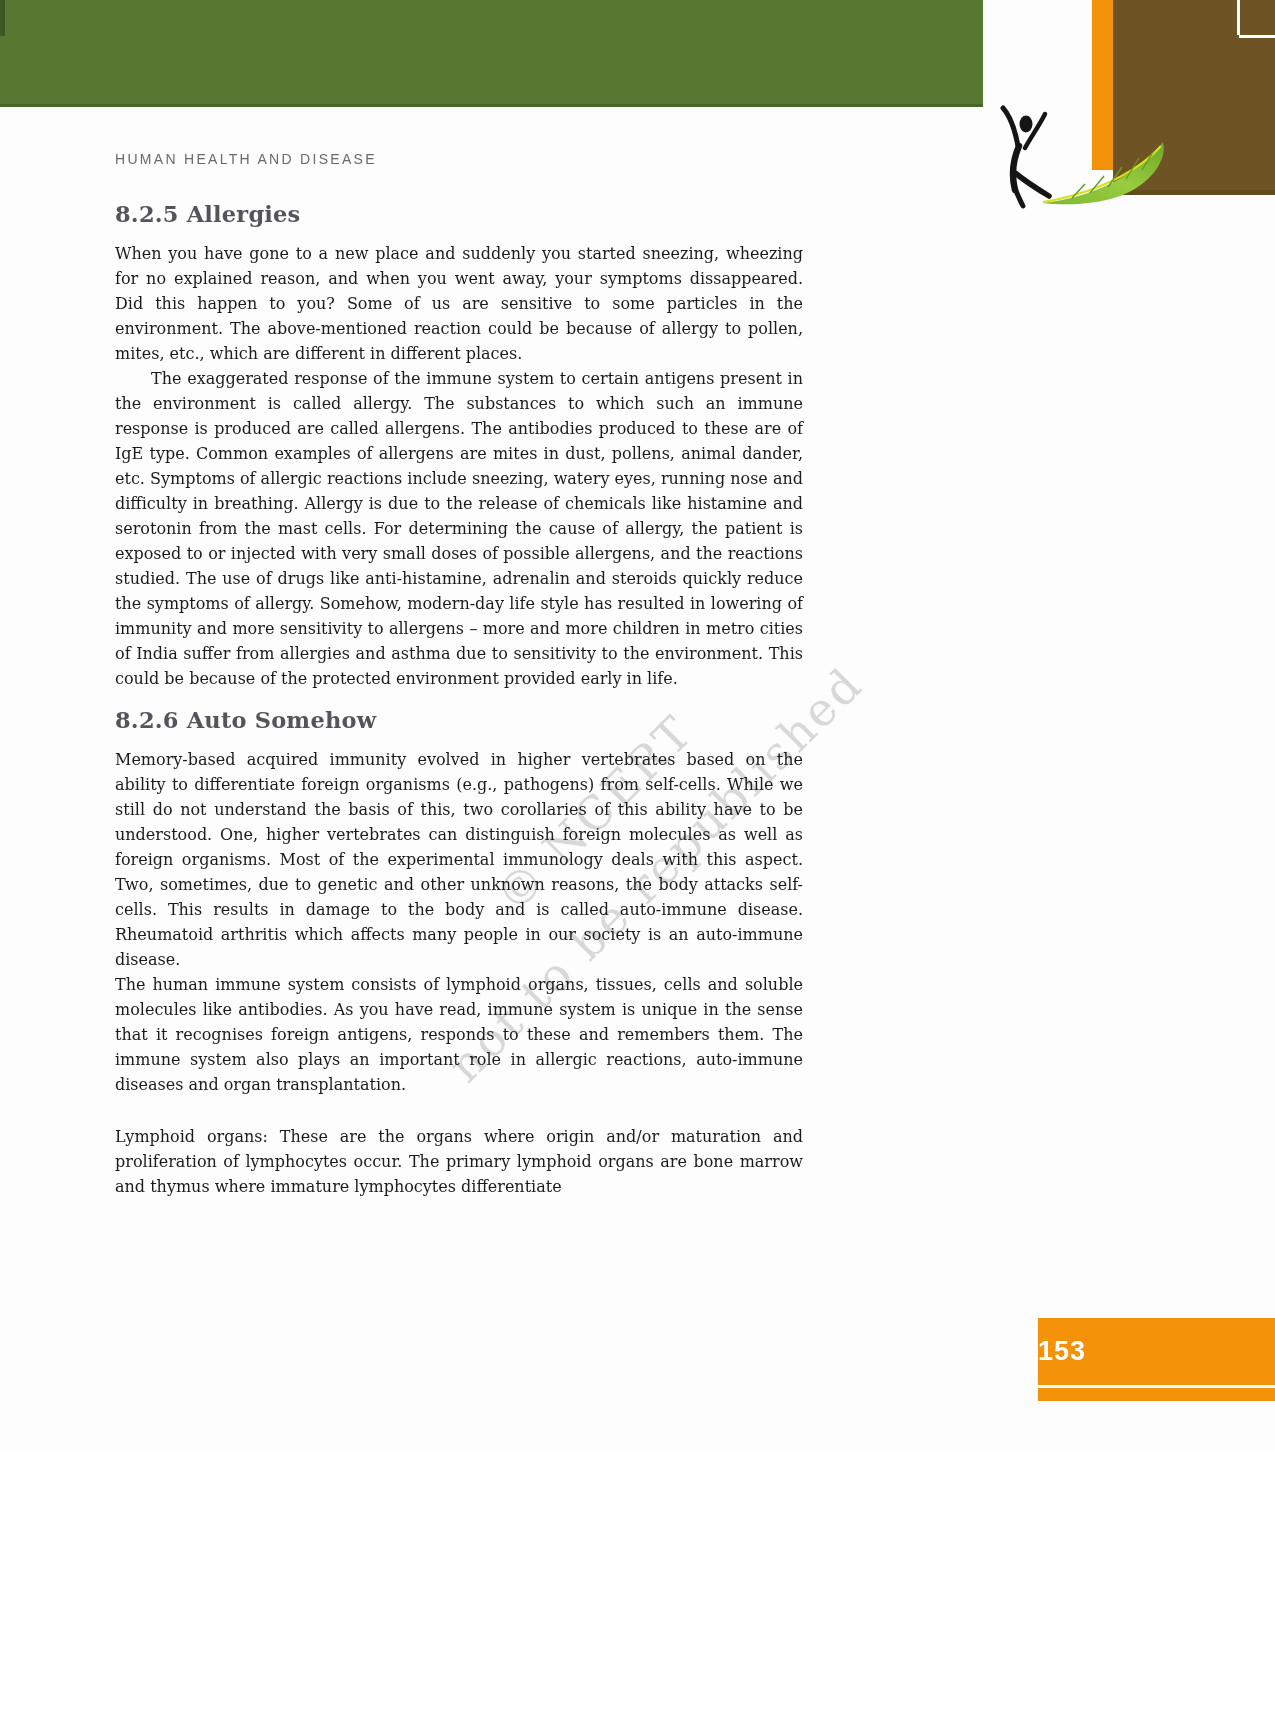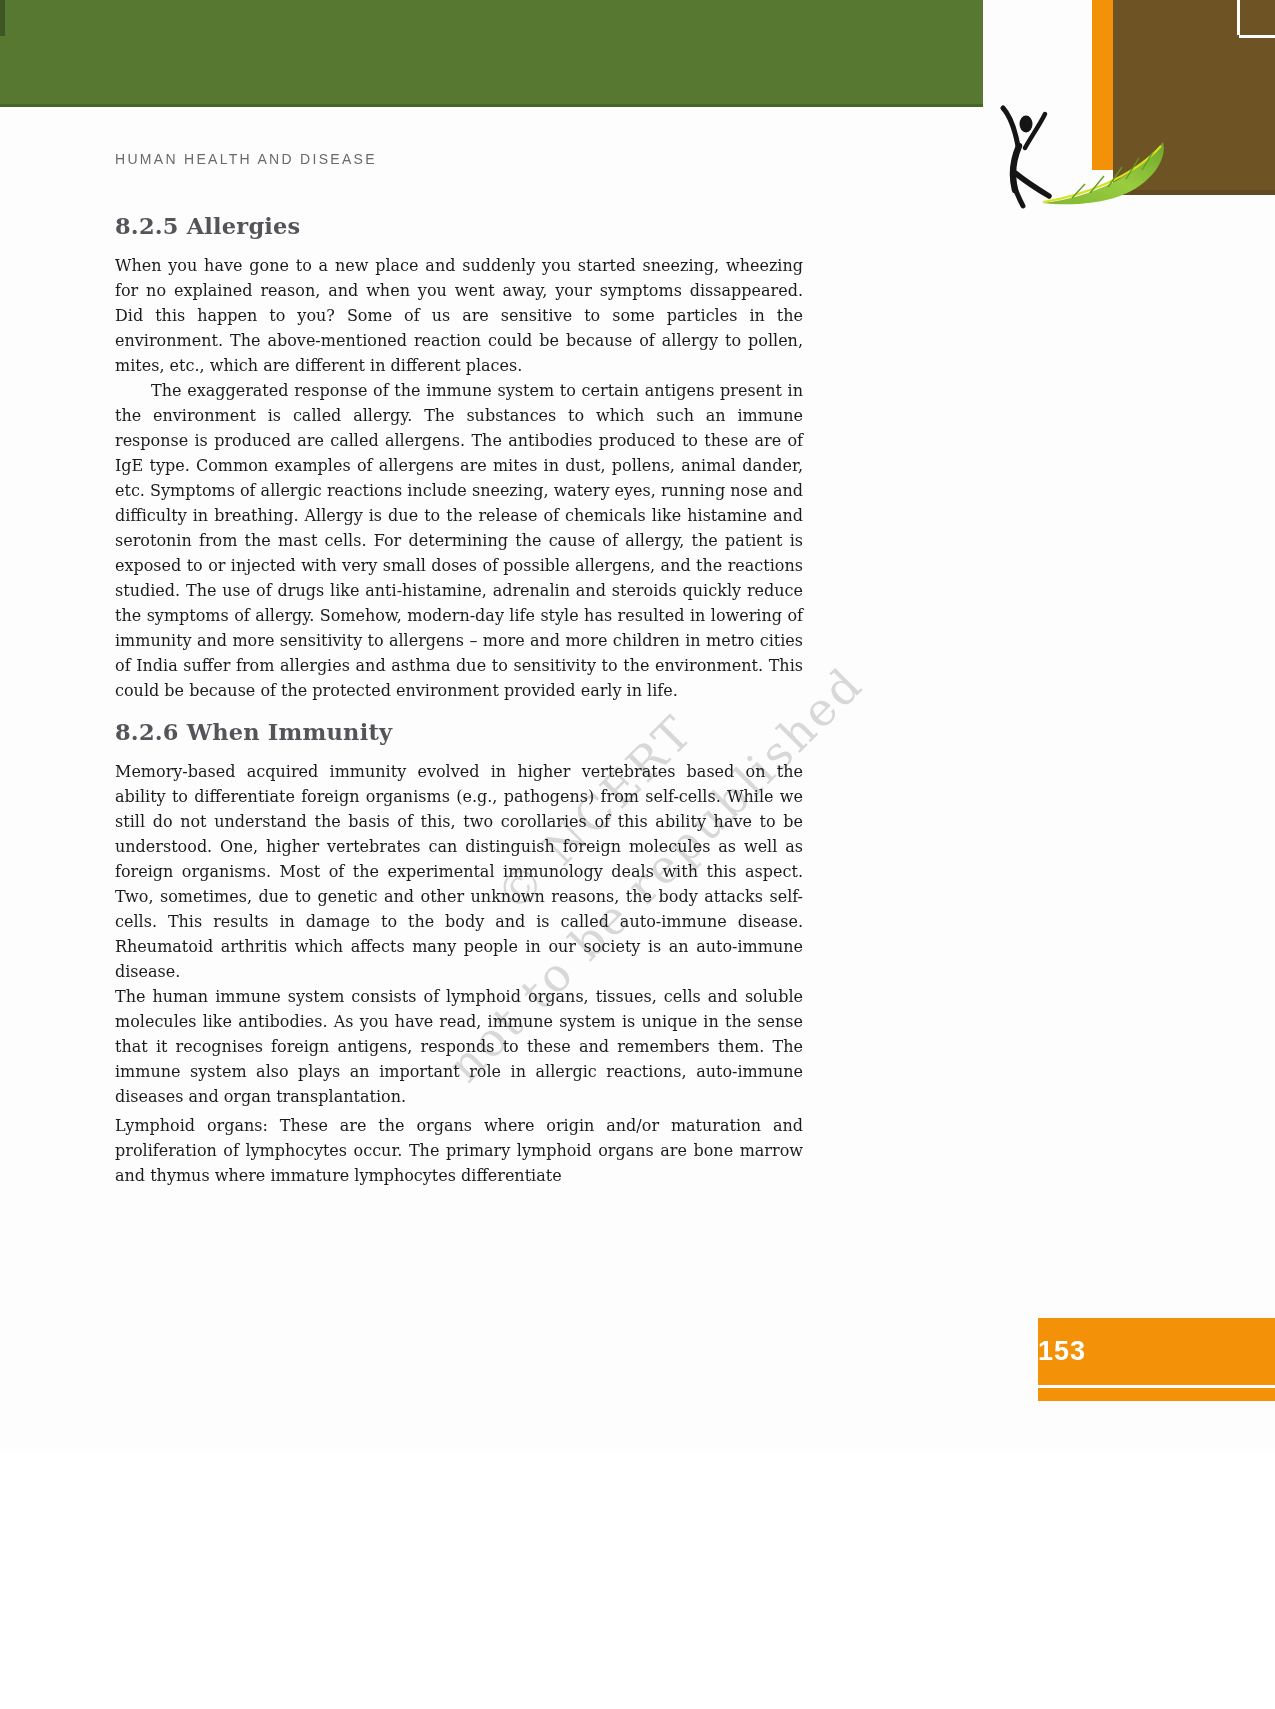--- a/index.html
+++ b/index.html
@@ -18,29 +18,29 @@
     background:var(--brown-block,#6E5424); box-shadow:inset 0 -5px 0 rgba(0,0,0,0.10); }
   .corner-bracket { position:absolute; left:1237px; top:0; width:38px; height:40px; z-index:3; }
   .corner-bracket .v { position:absolute; left:0; top:0; width:3px; height:35px; background:#fff; }
   .corner-bracket .h { position:absolute; left:2px; top:35px; width:36px; height:3px; background:#fff; }
   .logo { position:absolute; left:982px; top:102px; width:196px; height:112px; z-index:4; }
   
   .chapter-label { position:absolute; left:115px; top:151px;
     font-family:"Liberation Sans",sans-serif; font-size:14px; letter-spacing:2.3px;
     color:#696A6E; z-index:2; }
   
-  .content { position:absolute; left:115px; top:206px; width:688px; z-index:2; }
+  .content { position:absolute; left:115px; top:194px; width:688px; z-index:2; }
   .content h2 { font-family:"DejaVu Serif","Liberation Serif",serif; font-weight:bold;
     font-size:22.5px; line-height:28px; letter-spacing:0.2px;
     color:var(--heading-text,#54545A); margin:15px 0 13px; }
   .content section:first-child h2 { margin-top:6px; }
   .content p { font-size:16px; line-height:25px; text-align:justify;
     color:var(--body-text,#1B1B1B); margin:0; }
   .content p.indent { text-indent:36px; }
-  .content p.spaced { margin-top:4px; }
+  .content p.spaced { margin-top:27px; }
   .content b { font-weight:normal; }
   
   .watermark { position:absolute; left:245px; top:758px; width:760px; z-index:1;
     transform:rotate(-45deg); text-align:center; pointer-events:none;
     color:var(--watermark,#CFCFCF); opacity:0.8;
     font-family:"DejaVu Serif",serif; font-size:46px; line-height:86px; letter-spacing:3px; }
   
   .page-badge { position:absolute; left:1038px; top:1318px; width:237px; height:67px;
     box-sizing:border-box; background:var(--orange-accent,#F39208);
     color:#ffffff; font-family:"Liberation Sans",sans-serif; font-weight:bold;
@@ -106,21 +106,21 @@
   </div>
 
   <main class="content">
     <section>
       <h2>8.2.5 Allergies</h2>
       <p class="para"><span>When you have gone to a new place and suddenly you started sneezing, wheezing for no explained reason, and when you went away, your symptoms dissappeared. Did this happen to you? Some of us are sensitive to some particles in the environment. The above-mentioned reaction could be because of allergy to pollen, mites, etc., which are different in different places.</span></p>
       <p class="para indent"><span>The exaggerated response of the immune system to certain antigens present in the environment is called </span><b>allergy</b><span>. The substances to which such an immune response is produced are called allergens. The antibodies produced to these are of IgE type. Common examples of allergens are mites in dust, pollens, animal dander, etc. Symptoms of allergic reactions include sneezing, watery eyes, running nose and difficulty in breathing. Allergy is due to the release of chemicals like histamine and serotonin from the mast cells. For determining the cause of allergy, the patient is exposed to or injected with very small doses of possible allergens, and the reactions studied. The use of drugs like anti-histamine, adrenalin and steroids quickly reduce the symptoms of allergy. Somehow, modern-day life style has resulted in lowering of immunity and more sensitivity to allergens – more and more children in metro cities of India suffer from allergies and asthma due to sensitivity to the environment. This could be because of the protected environment provided early in life.</span></p>
     </section>
 
     <section>
-      <h2>8.2.6 When Immunity</h2>
+      <h2>8.2.6 Auto Somehow</h2>
       <p class="para"><span>Memory-based acquired immunity evolved in higher vertebrates based on the ability to differentiate foreign organisms (e.g., pathogens) from self-cells. While we still do not understand the basis of this, two corollaries of this ability have to be understood. One, higher vertebrates can distinguish foreign molecules as well as foreign organisms. Most of the experimental immunology deals with this aspect. Two, sometimes, due to genetic and other unknown reasons, the body attacks self-cells. This results in damage to the body and is called </span><b>auto-immune</b><span> disease. Rheumatoid arthritis which affects many people in our society is an auto-immune disease.</span></p>
     </section>
 
     <section>
       <p class="para"><span>The human immune system consists of lymphoid organs, tissues, cells and soluble molecules like antibodies. As you have read, immune system is unique in the sense that it recognises foreign antigens, responds to these and remembers them. The immune system also plays an important role in allergic reactions, auto-immune diseases and organ transplantation.</span></p>
       <p class="para spaced"><b>Lymphoid organs:</b><span> These are the organs where origin and/or maturation and proliferation of lymphocytes occur. The primary lymphoid organs are </span><b>bone marrow</b><span> and </span><b>thymus</b><span> where immature lymphocytes differentiate</span></p>
     </section>
   </main>
 
   <div class="page-badge">

